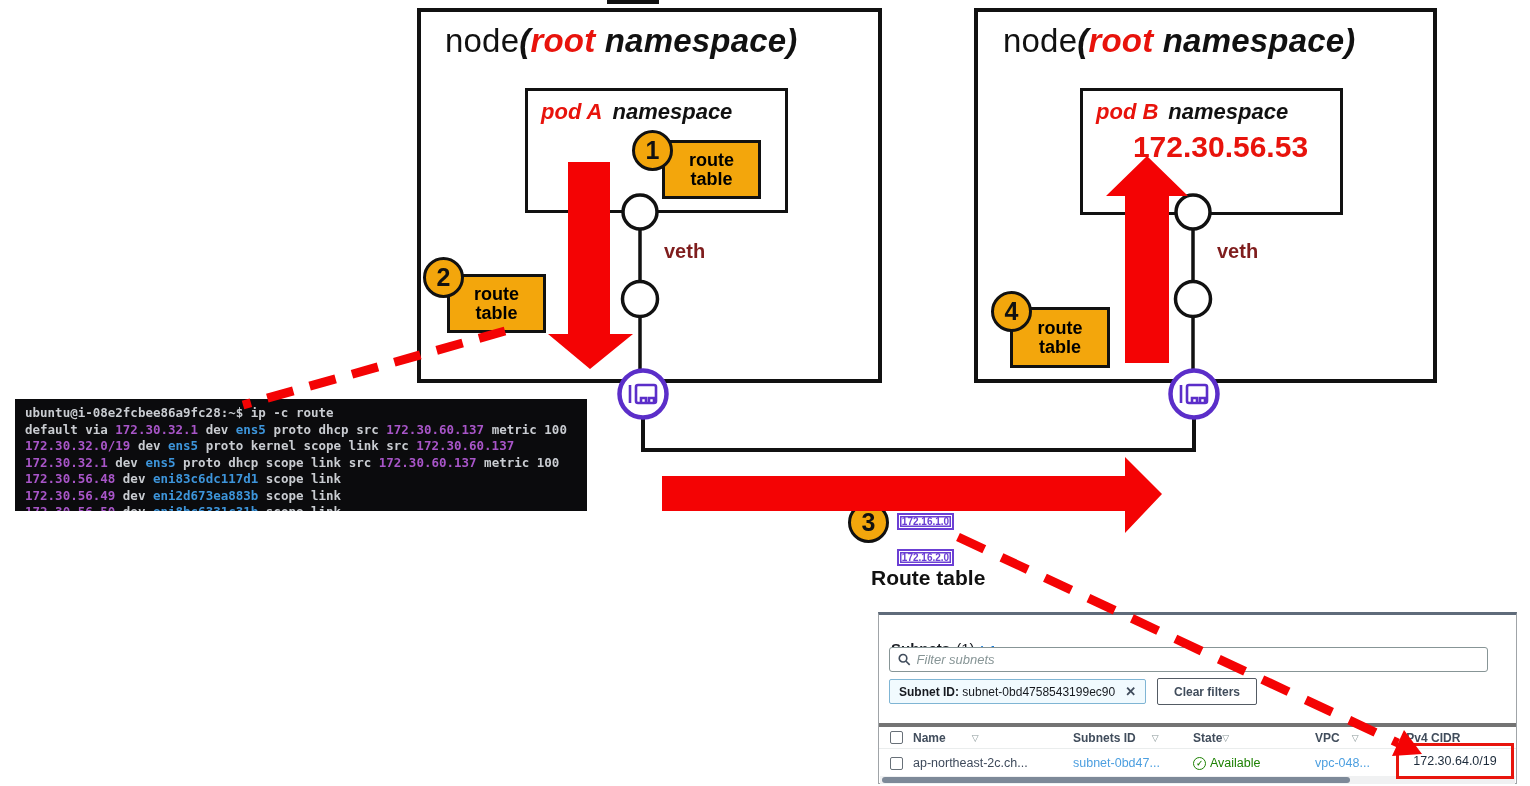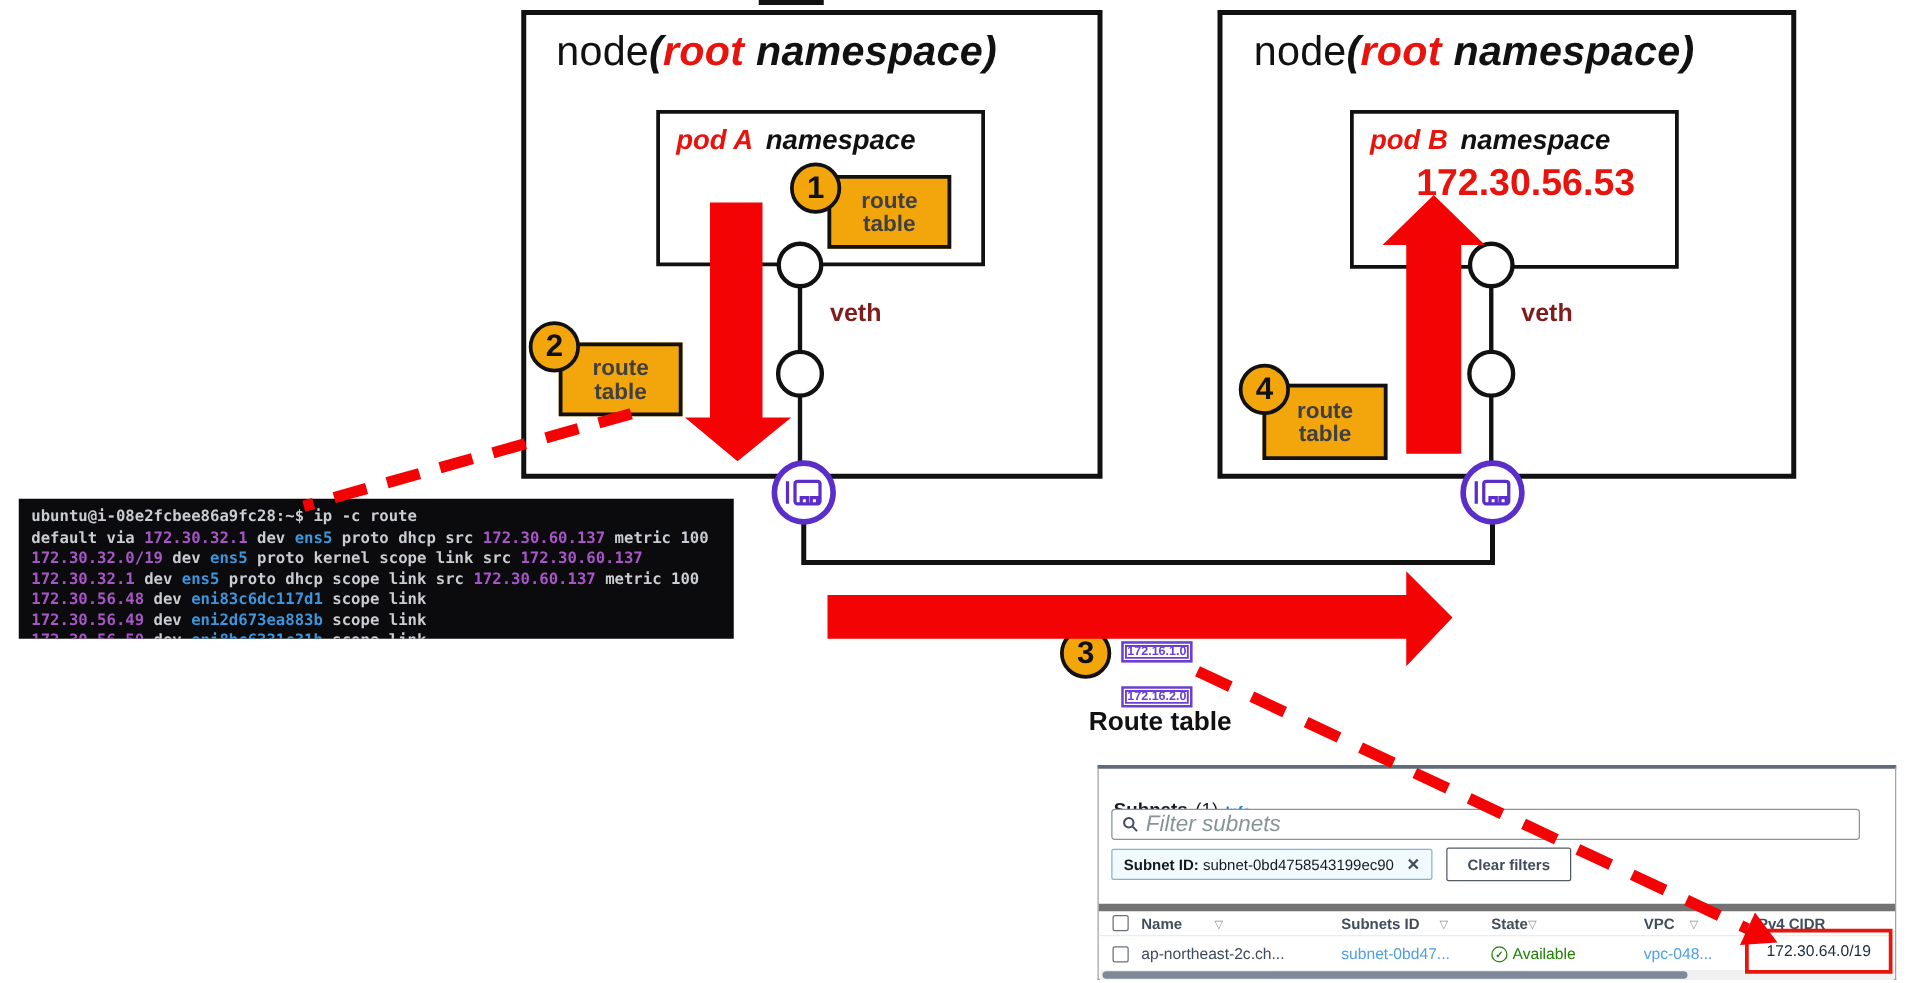--- a/index.html
+++ b/index.html
@@ -26,21 +26,21 @@
 
   .badge {
     width:41px; height:41px; border-radius:50%;
     background:#F3A60C; border:3px solid #111;
     display:flex; align-items:center; justify-content:center;
     font-size:25px; font-weight:700; color:#111; z-index:6;
   }
   .rt-box {
     background:#F3A60C; border:3px solid #111;
     display:flex; flex-direction:column; align-items:center; justify-content:center;
-    font-size:18px; font-weight:700; color:#404040; line-height:1.04; z-index:5;
+    font-size:18px; font-weight:700; color:#000000; line-height:1.04; z-index:5;
   }
   .veth-label { font-size:20px; font-weight:600; color:#7f1d1d; }
 
   .route-entry {
     width:57px; height:17px;
     border:2px solid #6B3FD4;
     box-shadow: inset 0 0 0 1px #ffffff, inset 0 0 0 2.5px #6B3FD4;
     color:#6B3FD4; font-size:10px; font-weight:700;
     display:flex; align-items:center; justify-content:center;
     background:#fff; white-space:nowrap;
@@ -75,21 +75,21 @@
   .aws-count { font-size:15px; font-weight:400; color:#16191F; }
   .aws-info  { font-size:11px; font-weight:700; color:#0972D3; }
 
   .aws-search {
     position:absolute; left:10px; top:32px; width:599px; height:25px;
     border:1px solid #879596; border-radius:3px; background:#fff;
     display:flex; align-items:center; padding:0 8px; gap:6px;
   }
   .aws-search input {
     border:none; outline:none; width:100%;
-    font-style:italic; font-size:18px; color:#1d4ed8;
+    font-style:italic; font-size:13px; color:#1d4ed8;
     font-family:"Liberation Sans", sans-serif; background:transparent;
   }
   .aws-search input::placeholder { color:#879596; font-style:italic; }
 
   .chip {
     position:absolute; left:10px; top:64px; height:25px;
     background:#F1FAFE; border:1px solid #7FB5D4; border-radius:2px;
     display:flex; align-items:center; gap:6px; padding:0 9px;
     font-size:12px; color:#16191F; white-space:nowrap;
   }
@@ -98,21 +98,21 @@
 
   .clear-btn {
     position:absolute; left:278px; top:63px; height:27px;
     background:#fff; border:1.5px solid #545B64; border-radius:2px;
     font-size:12px; font-weight:700; color:#414D5C;
     display:flex; align-items:center; padding:0 16px; white-space:nowrap;
   }
 
   .thead {
     position:absolute; left:0px; top:108px; width:637px; height:26px;
-    border-top:6px solid #737373; border-bottom:1px solid #EAEDED;
+    border-top:4px solid #737373; border-bottom:1px solid #EAEDED;
     display:flex; align-items:center;
     font-size:12px; font-weight:700; color:#414D5C;
   }
   .trow {
     position:absolute; left:0px; top:134px; width:637px; height:28px;
     display:flex; align-items:center; font-size:12.5px;
   }
   .col-cb   { width:34px; display:flex; justify-content:center; }
   .col-name { width:160px; display:flex; align-items:center; gap:26px; }
   .col-sub  { width:120px; display:flex; align-items:center; gap:16px; }

